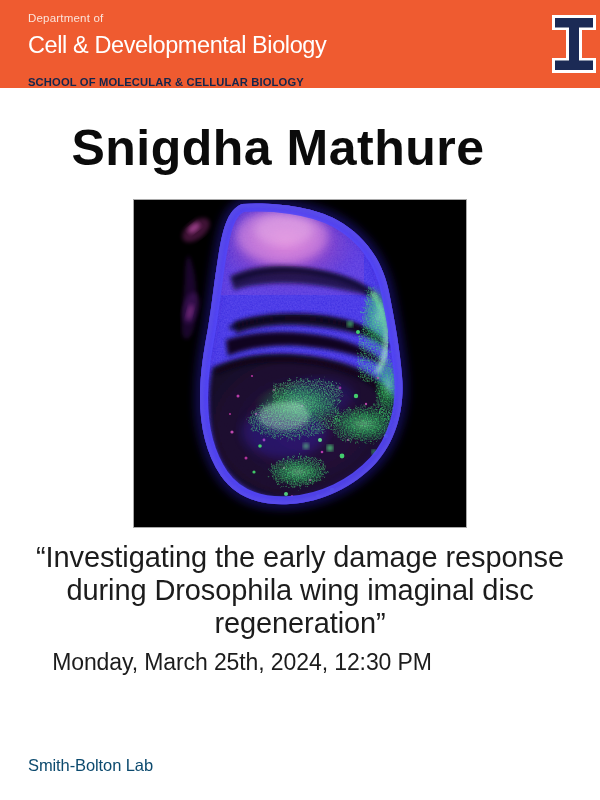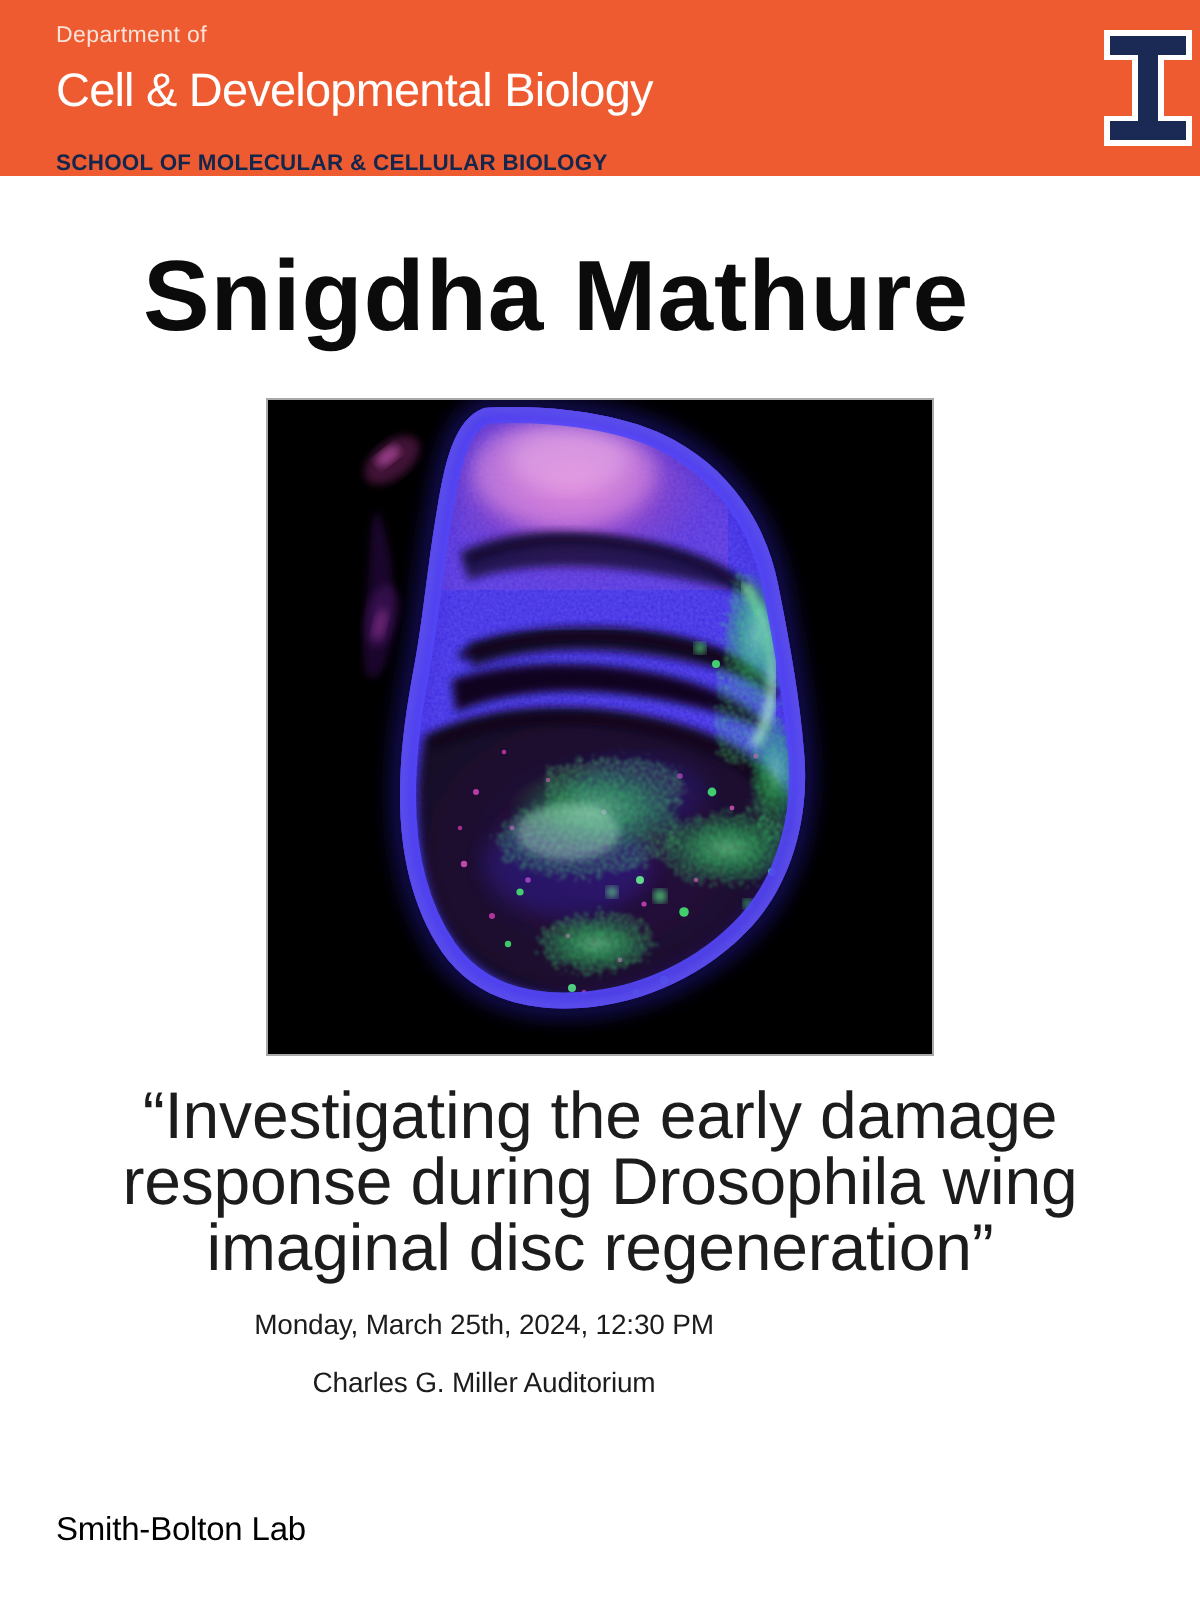--- a/index.html
+++ b/index.html
@@ -91,48 +91,48 @@
   }
   .micrograph svg { display: block; }
 
   
   .talk-title {
     position: absolute;
     top: 541px;
     left: 22px;
     width: 556px;
     text-align: center;
-    font-size: 33px;
+    font-size: 29px;
     font-weight: 400;
     color: #1c1c1c;
     line-height: 33px;
     letter-spacing: -0.1px;
   }
 
   
   .details {
     position: absolute;
     top: 648px;
     left: 0;
     width: 484px;
     text-align: center;
-    font-size: 14px;
+    font-size: 23px;
     color: #1c1c1c;
     line-height: 29px;
     letter-spacing: -0.1px;
   }
   .details div { white-space: nowrap; }
 
   
   .lab-name {
     position: absolute;
     top: 756px;
     left: 28px;
     font-size: 16.5px;
-    color: #000000;
+    color: #0c4a6e;
     letter-spacing: -0.1px;
   }
 </style>
 </head>
 <body>
 
 <div class="header">
   <div class="header-text">
     <div class="dept-of">Department of</div>
     <div class="dept-name">Cell &amp; Developmental Biology</div>
@@ -344,16 +344,15 @@
              C78,104 80,82 84,58 C88,34 92,10 108,4 Z" fill="none" stroke="#2a1cc0" stroke-width="9" opacity="0.5" filter="url(#blurMd)"></path>
 
     <rect x="0" y="0" width="332" height="327" fill="none"></rect>
   </svg>
 </div>
 
 <div class="talk-title">“Investigating the early damage response during Drosophila wing imaginal disc regeneration”</div>
 
 <div class="details">
   <div>Monday, March 25th, 2024, 12:30 PM</div>
-  <div>Charles G. Miller Auditorium</div>
 </div>
 
 <div class="lab-name">Smith-Bolton Lab</div>
 
 </body></html>

